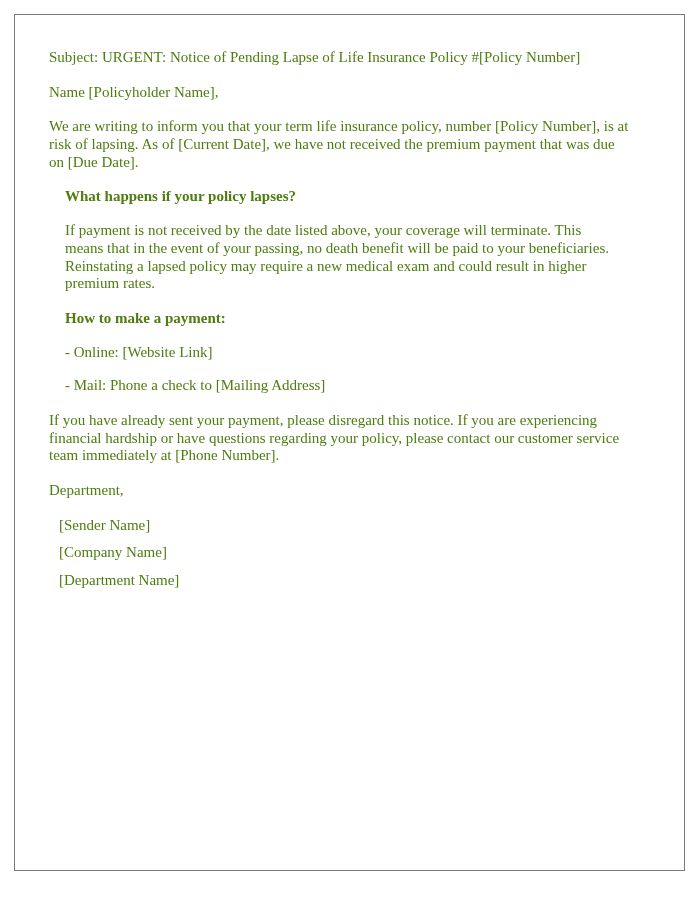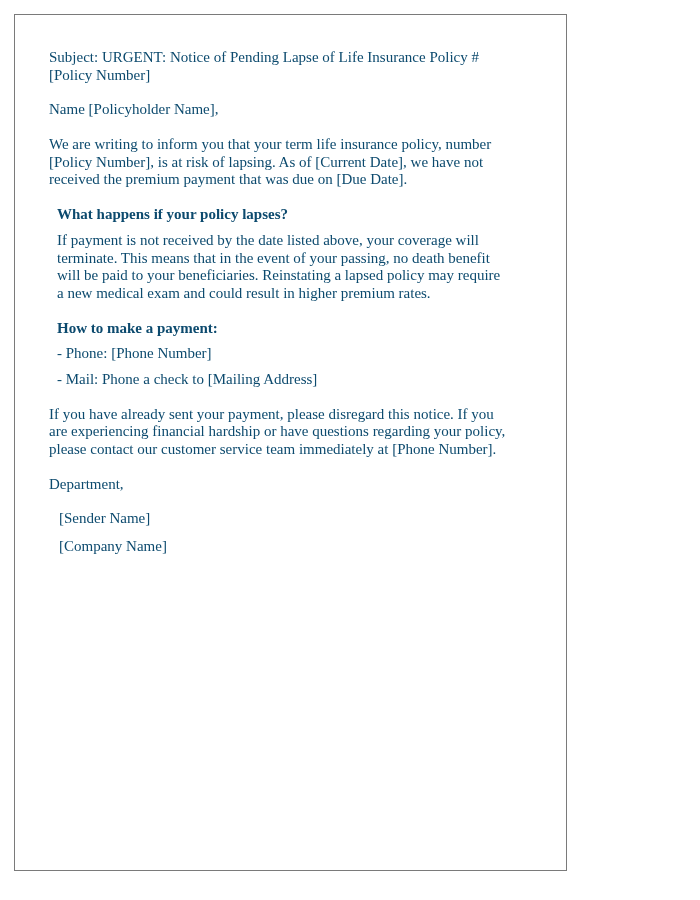--- a/index.html
+++ b/index.html
@@ -11,35 +11,35 @@
   .canvas {
     position: relative;
     width: 700px;
     height: 900px;
     background: #ffffff;
   }
   .letter-page {
     position: absolute;
     left: 14px;
     top: 14px;
-    width: 553px;
+    width: 671px;
     height: 857px;
     box-sizing: border-box;
     border: 1px solid #7a7a7a;
     background: #ffffff;
     padding: 34px 52px 0 34px;
-    color: #0c4a6e;
+    color: #4d7c0f;
     font-size: 15px;
     line-height: 1.18;
   }
   .para {
     margin: 0 0 17px 0;
   }
   .tight {
-    margin: 8px;
+    margin: 16px;
     font-family: Liberation Serif, serif;
   }
   .heading {
     font-weight: bold;
   }
   .sig-line {
     margin: 10px;
   }
 </style>
 </head>
@@ -55,27 +55,28 @@
     <p class="para">We are writing to inform you that your term life insurance policy, number [Policy Number], is at risk of lapsing. As of [Current Date], we have not received the premium payment that was due on [Due Date].</p>
 
 
     <div class="para">
       <div class="heading tight">What happens if your policy lapses?</div>
       <div class="tight">If payment is not received by the date listed above, your coverage will terminate. This means that in the event of your passing, no death benefit will be paid to your beneficiaries. Reinstating a lapsed policy may require a new medical exam and could result in higher premium rates.</div>
     </div>
 
     <div class="para">
       <div class="heading tight">How to make a payment:</div>
-      <div class="tight">- Phone: [Phone Number]</div>
+      <div class="tight">- Online: [Website Link]</div>
       <div class="tight">- Mail: Phone a check to [Mailing Address]</div>
     </div>
 
     <p class="para">If you have already sent your payment, please disregard this notice. If you are experiencing financial hardship or have questions regarding your policy, please contact our customer service team immediately at [Phone Number].</p>
 
     <p class="para">Department,</p>
 
     <div>
       <p class="sig-line">[Sender Name]</p>
       <p class="sig-line">[Company Name]</p>
+      <p class="sig-line">[Department Name]</p>
     </div>
 
   </div>
 </div>
 
 </body></html>

